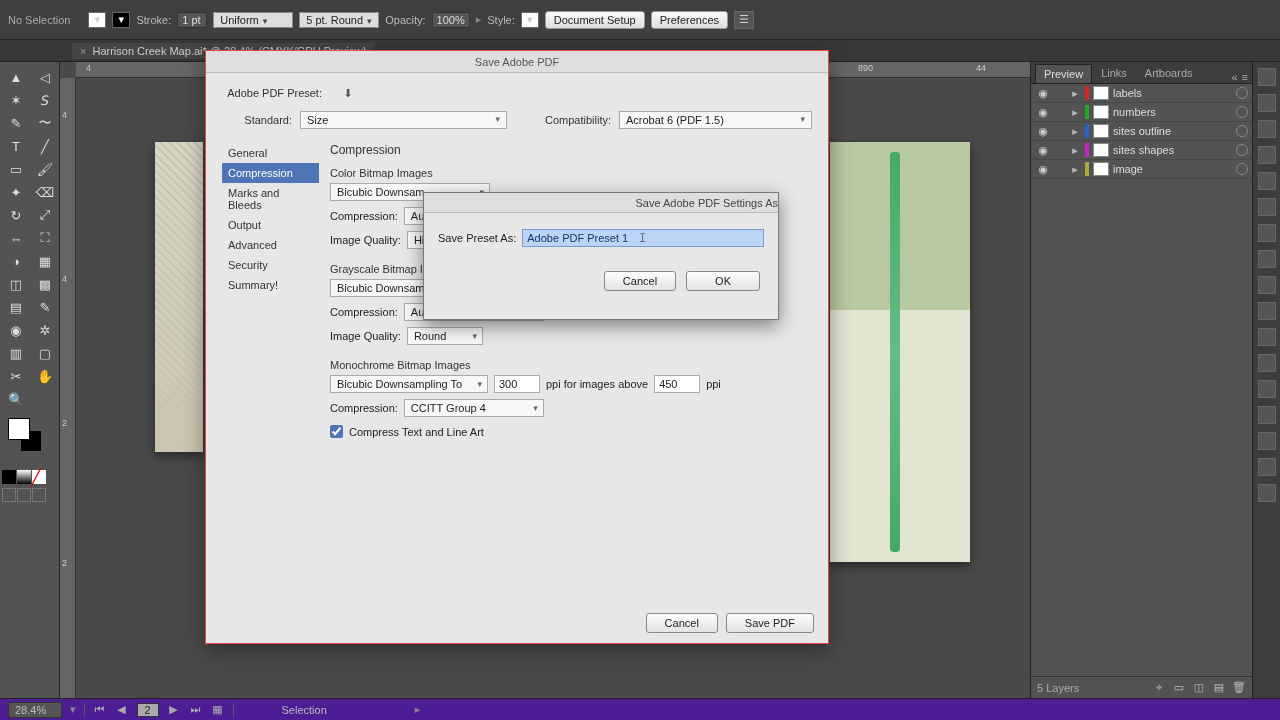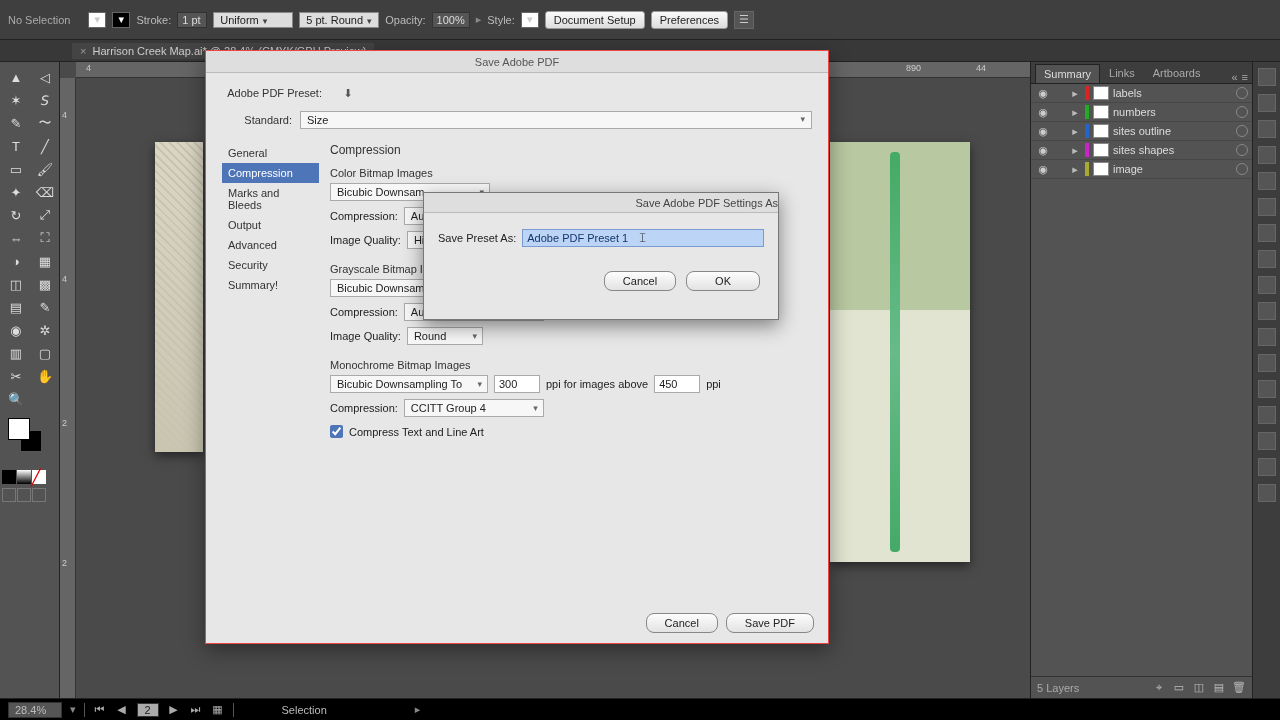--- a/index.html
+++ b/index.html
@@ -66,21 +66,21 @@
 .inline-select { border: 1px solid #aaa; background: #f7f7f7; padding: 2px 18px 2px 6px; position: relative; display: inline-block; min-width: 100px; }
 .inline-select::after { content: "▾"; position: absolute; right: 5px; color: #666; font-size: 9px; top: 3px; }
 .inline-row { display: flex; align-items: center; gap: 6px; margin-bottom: 6px; }
 .num-field { border: 1px solid #aaa; background: #fff; width: 46px; padding: 2px 4px; text-align: left; }
 .muted { color: #999; }
 .disabled-field { border: 1px solid #ccc; background: #f0f0f0; width: 46px; padding: 2px 4px; color: #bbb; }
 .check-row { display: flex; align-items: center; gap: 6px; margin-top: 8px; }
 .check-row input { accent-color: #4d75b8; }
 
 .pdf-footer { position: absolute; bottom: 10px; right: 14px; display: flex; gap: 8px; }
-.dlg-btn { background: linear-gradient(#fdfdfd,#e2e2e2); border: 1px solid #888; border-radius: 8px; padding: 3px 18px; color: #222; text-align: center; }
+.dlg-btn { background: linear-gradient(#fdfdfd,#e2e2e2); border: 1px solid #888; border-radius: 3px; padding: 3px 18px; color: #222; text-align: center; }
 
 
 .saveas-dialog { position: absolute; left: 423px; top: 192px; width: 356px; height: 128px; background: #e7e7e7; border: 1px solid #777; box-shadow: 0 6px 18px rgba(0,0,0,.45); z-index: 10; color: #222; }
 .saveas-title { height: 20px; line-height: 20px; text-align: right; background: #dedede; border-bottom: 1px solid #bbb; color: #444; }
 .saveas-body { padding: 16px 14px 0 14px; }
 .saveas-row { display: flex; align-items: center; gap: 6px; }
 .saveas-row label { white-space: nowrap; }
 .saveas-row input { flex: 1; border: 1px solid #7a9bd0; padding: 2px 4px; background: #bcd5f7; color: #14356a; }
 .saveas-caret { position: absolute; pointer-events: none; font-size: 13px; color: #333; }
 .saveas-footer { display: flex; justify-content: flex-end; gap: 10px; margin-top: 24px; padding-right: 4px; }
@@ -101,21 +101,21 @@
 .disclose { width: 12px; text-align: center; color: #bbb; }
 .color-chip { width: 4px; height: 14px; }
 .thumb { width: 16px; height: 14px; background: #fff; border: 1px solid #888; display: inline-block; }
 .layer-name { flex: 1; color: #ddd; }
 .target { width: 12px; height: 12px; border: 1px solid #888; border-radius: 50%; }
 .layers-footer { height: 22px; display: flex; align-items: center; padding: 0 6px; gap: 6px; color: #aaa; border-top: 1px solid #333; justify-content: space-between; }
 .layers-footer .icons { display: flex; gap: 6px; }
 .layers-footer .ficon { width: 14px; height: 14px; display: inline-flex; align-items: center; justify-content: center; color: #bbb; }
 
 
-.statusbar { position: absolute; left: 0; right: 0; bottom: 0; height: 22px; background: #000000; display: flex; align-items: center; gap: 8px; padding: 0 8px; color: #bbb; border-top: 1px solid #222; }
+.statusbar { position: absolute; left: 0; right: 0; bottom: 0; height: 22px; background: #4c1d95; display: flex; align-items: center; gap: 8px; padding: 0 8px; color: #bbb; border-top: 1px solid #222; }
 .zoom-field { background: #555; border: 1px solid #333; padding: 1px 6px; width: 54px; }
 .nav-btn { width: 14px; text-align: center; color: #aaa; }
 .page-field { background: #aaa; border: 1px solid #333; color: #222; width: 22px; text-align: center; }
 .status-sep { flex: 0 0 1px; height: 14px; background: #555; }
 </style>
 </head>
 <body>
 
 <div class="topbar">
   <span class="sel-label">No Selection</span>
@@ -189,21 +189,21 @@
   <div class="mini-row" style="margin-top:4px">
     <div class="mini" style="border:1px solid #777"></div>
     <div class="mini" style="border:1px solid #777"></div>
     <div class="mini" style="border:1px solid #777"></div>
   </div>
 </div>
 
 <div class="canvas">
   <div class="ruler-h">
     <span style="left:10px">4</span>
-    <span style="left:830px">890</span>
+    <span style="left:782px">890</span>
     <span style="left:900px">44</span>
   </div>
   <div class="ruler-v">
     <span style="top:32px">4</span>
     <span style="top:196px">4</span>
     <span style="top:340px">2</span>
     <span style="top:480px">2</span>
   </div>
   <div class="artboard"></div>
   <div class="artboard2"></div>
@@ -213,20 +213,24 @@
   <div class="pdf-title">Save Adobe PDF</div>
   <div class="pdf-body">
     <div class="form-row">
       <div class="flabel">Adobe PDF Preset:</div>
       <div class="inline-icon">⬇</div>
     </div>
     <div class="pdf-two">
       <div class="form-row" style="flex:1">
         <div class="flabel" style="width:70px">Standard:</div>
         <div class="fselect">Size</div>
+      </div>
+      <div class="form-row" style="flex:1">
+        <div class="flabel" style="width:84px">Compatibility:</div>
+        <div class="fselect">Acrobat 6 (PDF 1.5)</div>
       </div>
     </div>
 
     <div class="pdf-main">
       <div class="pdf-sidebar">
         <div class="item">General</div>
         <div class="item selected">Compression</div>
         <div class="item">Marks and Bleeds</div>
         <div class="item">Output</div>
         <div class="item">Advanced</div>
@@ -302,21 +306,21 @@
     <div class="saveas-footer">
       <div class="dlg-btn">Cancel</div>
       <div class="dlg-btn" style="padding:3px 28px">OK</div>
     </div>
   </div>
 </div>
 
 <div class="rightcol">
   <div class="panel-stack">
     <div class="panel-tabs">
-      <div class="tab active">Summary</div>
+      <div class="tab active">Preview</div>
       <div class="tab">Links</div>
       <div class="tab">Artboards</div>
       <div class="tab-icons">
         <span>«</span>
         <span>≡</span>
       </div>
     </div>
     <div class="layers-body" id="layers-body">
         <div class="layer-row">
           <span class="eye">◉</span>

